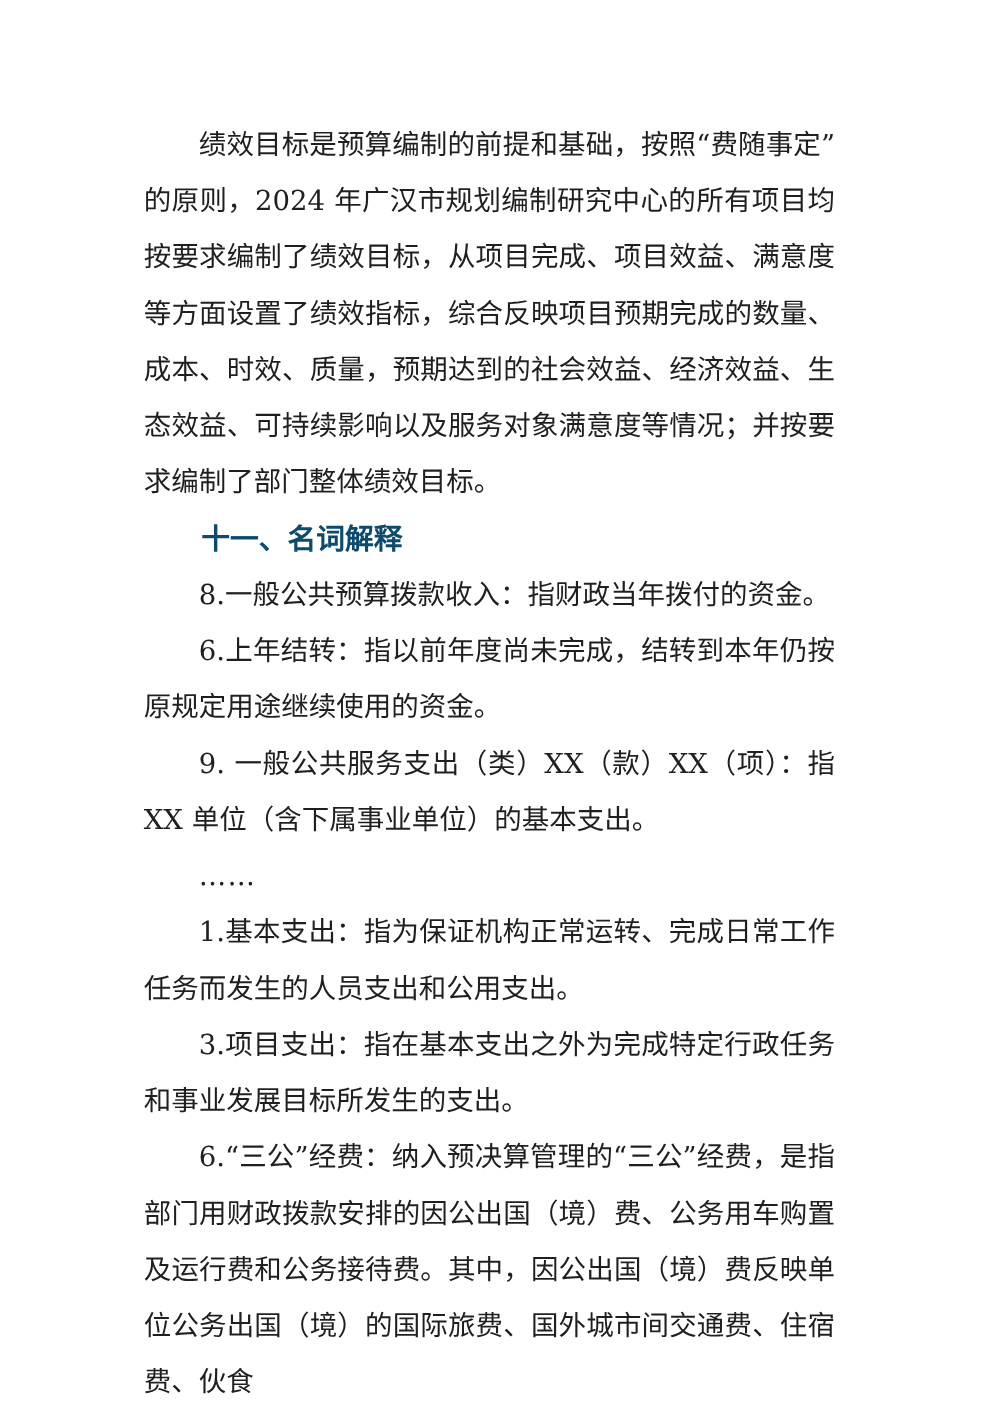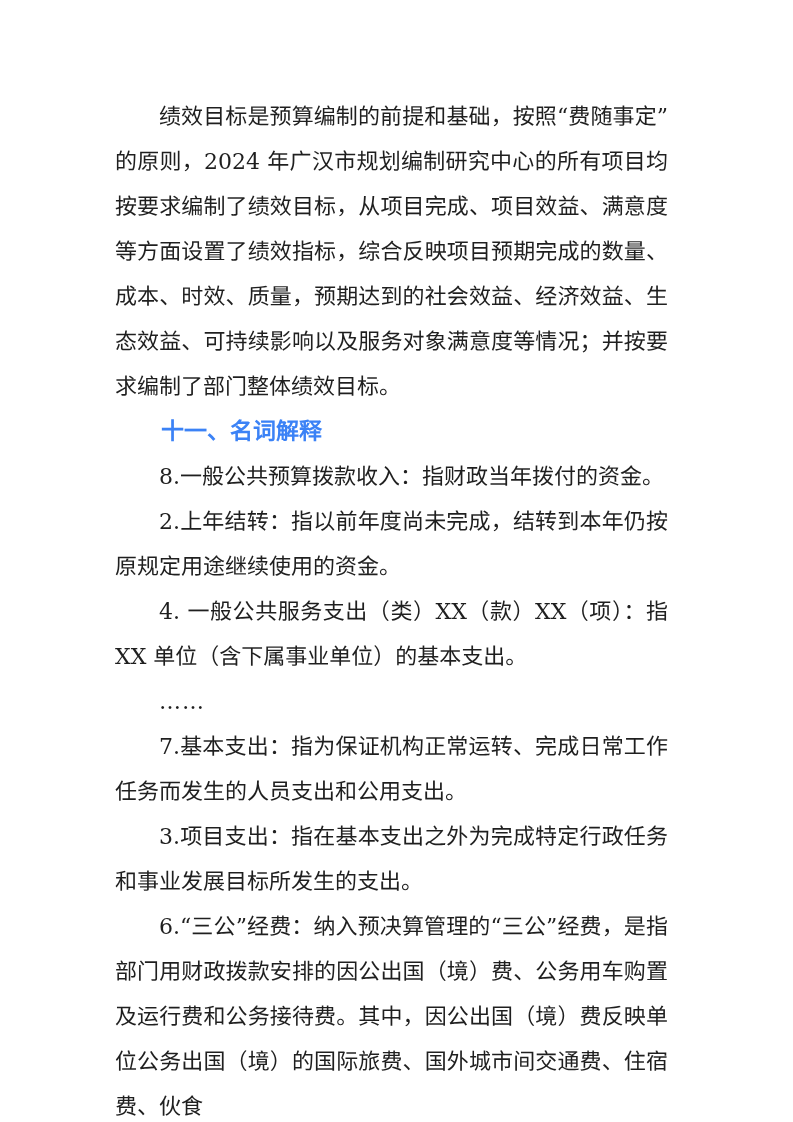--- a/index.html
+++ b/index.html
@@ -24,44 +24,44 @@
     line-height: 45px;
     text-align: justify;
     text-justify: inter-character;
     text-indent: 2em;
     font-family: "DejaVu Serif", serif;
   }
   .doc-body p.section-heading {
     font-family: Liberation Serif, serif;
     font-weight: bold;
     font-size: 23px;
-    color: #3b82f6;
+    color: #0c4a6e;
     text-align: left;
   }
   .doc-body p.ellipsis-line {
     text-align: left;
     letter-spacing: 1px;
   }
 </style>
 </head>
 <body>
 
 <div class="page">
   <div class="doc-body">
     <p>绩效目标是预算编制的前提和基础，按照“费随事定”的原则，2024 年广汉市规划编制研究中心的所有项目均按要求编制了绩效目标，从项目完成、项目效益、满意度等方面设置了绩效指标，综合反映项目预期完成的数量、成本、时效、质量，预期达到的社会效益、经济效益、生态效益、可持续影响以及服务对象满意度等情况；并按要求编制了部门整体绩效目标。</p>
 
     <p class="section-heading">十一、名词解释</p>
 
     <p>8.一般公共预算拨款收入：指财政当年拨付的资金。</p>
 
-    <p>2.上年结转：指以前年度尚未完成，结转到本年仍按原规定用途继续使用的资金。</p>
+    <p>6.上年结转：指以前年度尚未完成，结转到本年仍按原规定用途继续使用的资金。</p>
 
-    <p>4. 一般公共服务支出（类）XX（款）XX（项）：指 XX 单位（含下属事业单位）的基本支出。</p>
+    <p>9. 一般公共服务支出（类）XX（款）XX（项）：指 XX 单位（含下属事业单位）的基本支出。</p>
 
     <p class="ellipsis-line">……</p>
 
-    <p>7.基本支出：指为保证机构正常运转、完成日常工作任务而发生的人员支出和公用支出。</p>
+    <p>1.基本支出：指为保证机构正常运转、完成日常工作任务而发生的人员支出和公用支出。</p>
 
     <p>3.项目支出：指在基本支出之外为完成特定行政任务和事业发展目标所发生的支出。</p>
 
     <p>6.“三公”经费：纳入预决算管理的“三公”经费，是指部门用财政拨款安排的因公出国（境）费、公务用车购置及运行费和公务接待费。其中，因公出国（境）费反映单位公务出国（境）的国际旅费、国外城市间交通费、住宿费、伙食</p>
   </div>
 </div>
 
 </body></html>

